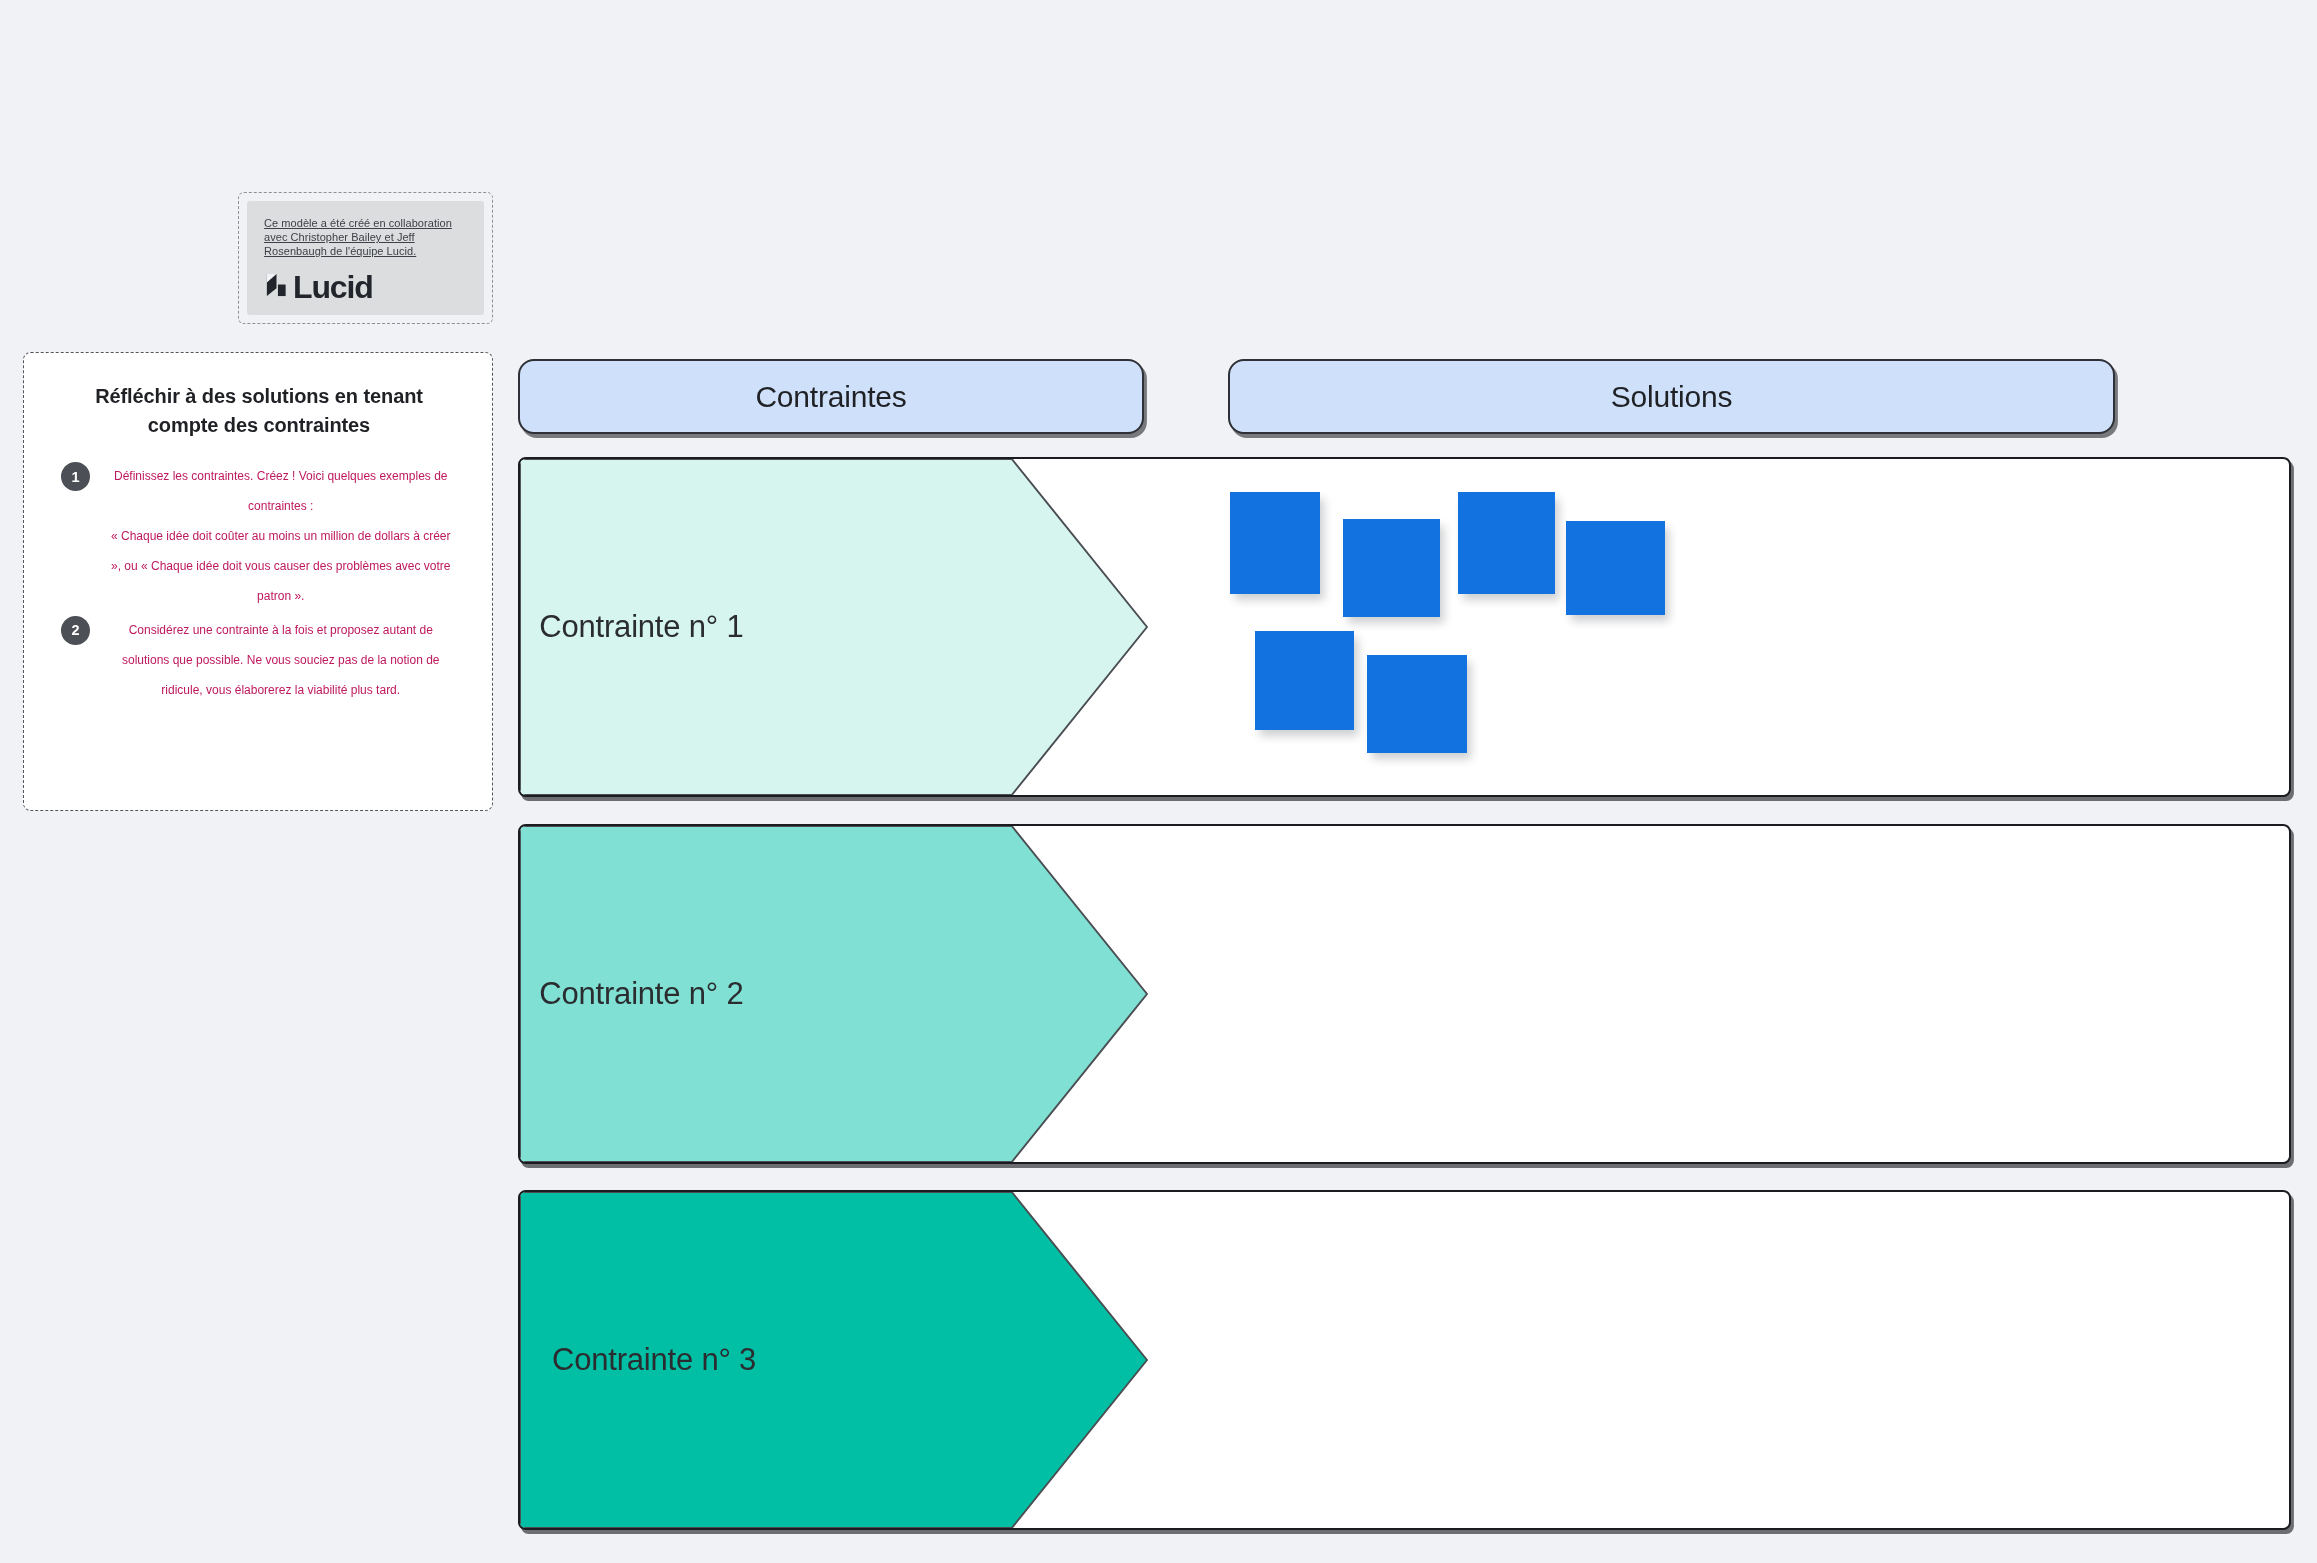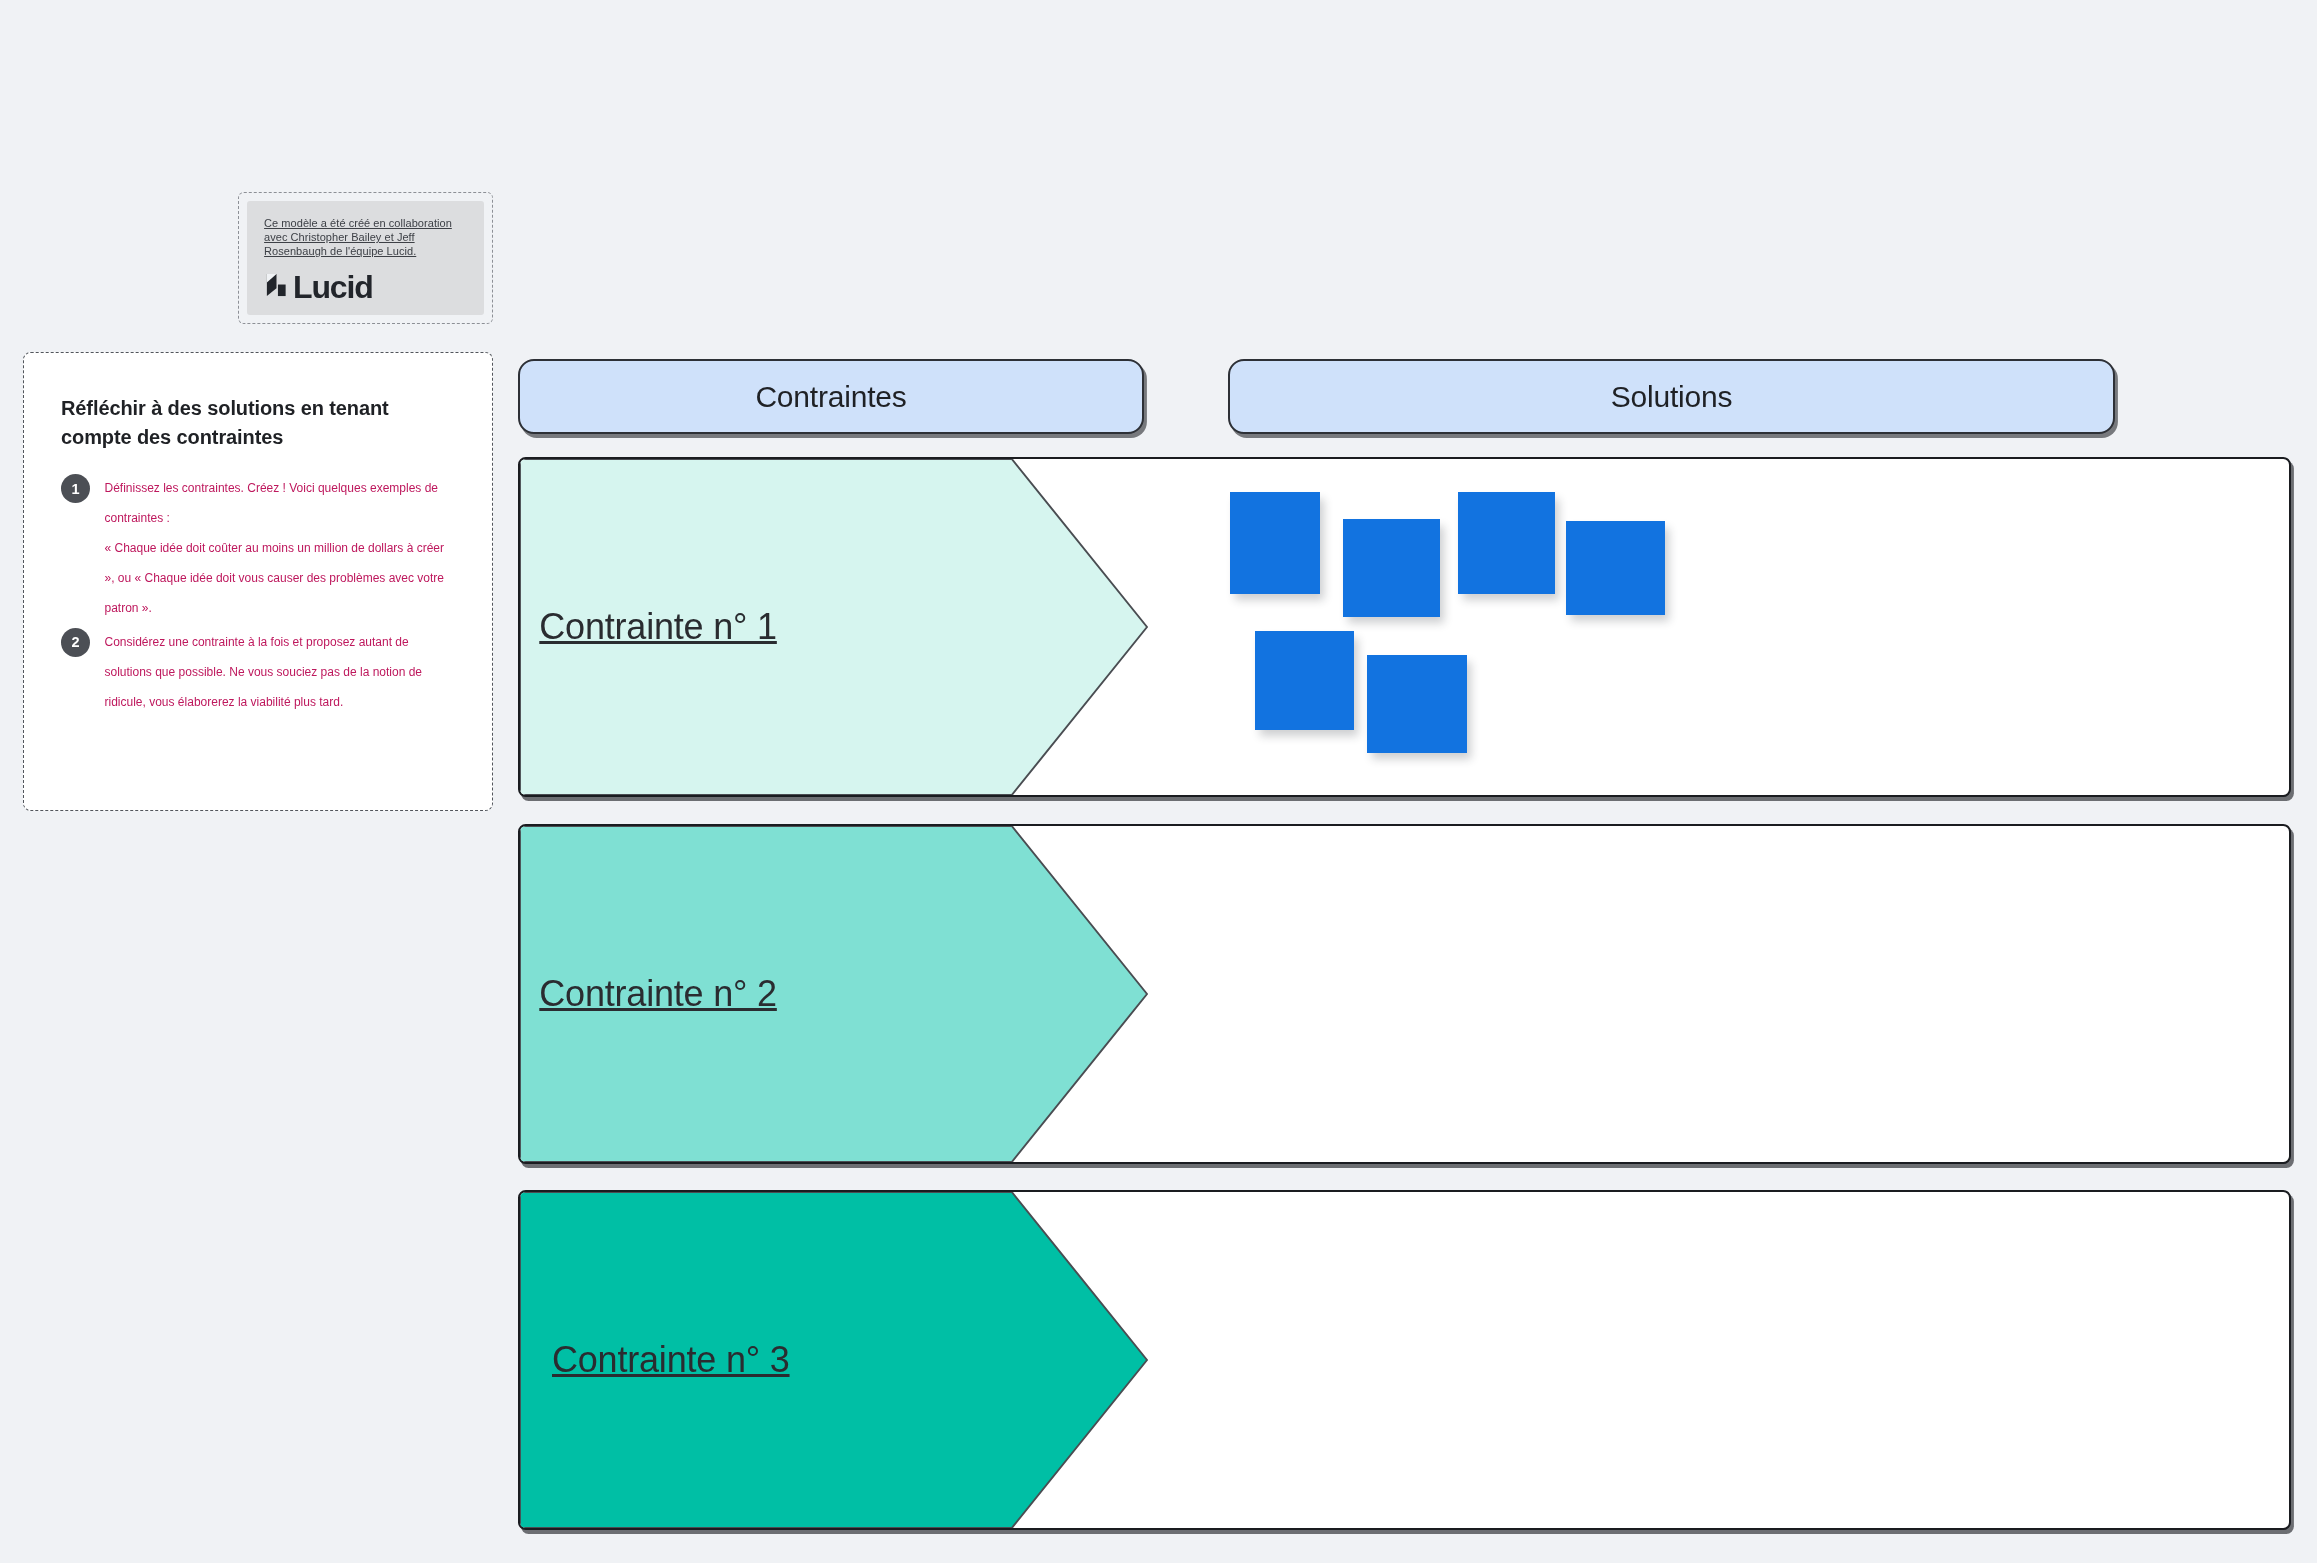--- a/index.html
+++ b/index.html
@@ -69,21 +69,22 @@
   
   .instructions {
     position: absolute;
     left: 23px;
     top: 352px;
     width: 470px;
     height: 459px;
     border: 1.9px dashed #52565c;
     border-radius: 7.7px;
     background: #ffffff;
-    padding: 41px 35px 27px 37px;
+    padding: 29px 35px 27px 37px;
+    text-align: center;
   }
   .instr-title {
     font-size: 20px;
     font-weight: bold;
     line-height: 29px;
     color: #1f2125;
     letter-spacing: -0.1px;
     margin-bottom: 21px;
   }
   .instr-list { list-style: none; }
@@ -159,25 +160,24 @@
     height: 338px;
   }
   .chevron svg { display: block; width: 100%; height: 100%; }
 
   .chevron-label {
     position: absolute;
     top: 0;
     height: 100%;
     display: flex;
     align-items: center;
-    font-size: 36px;
+    font-size: 31px;
     color: #2a2c30;
     letter-spacing: -0.2px;
     pointer-events: none;
-    text-decoration: underline;
   }
   #row-1 .chevron-label { left: 19.3px; }
   #row-2 .chevron-label { left: 19.3px; }
   #row-3 .chevron-label { left: 32px; }
 
   
   .sticky {
     position: absolute;
     background: #1273e0;
     box-shadow: 4.8px 6.8px 8.7px rgba(30,35,45,.22);

